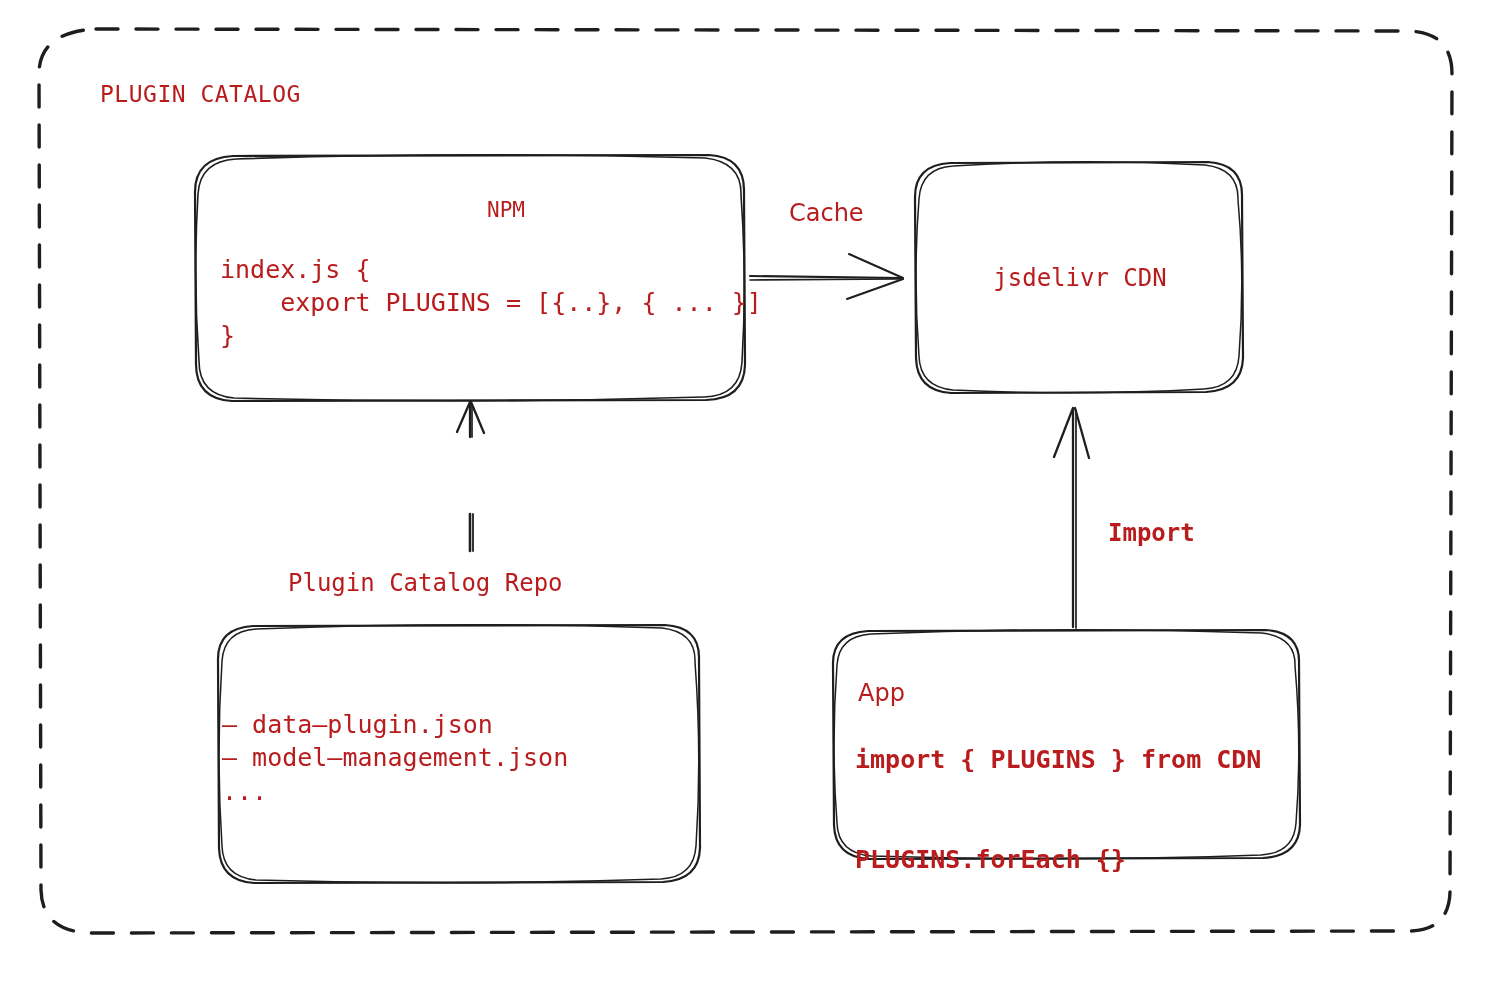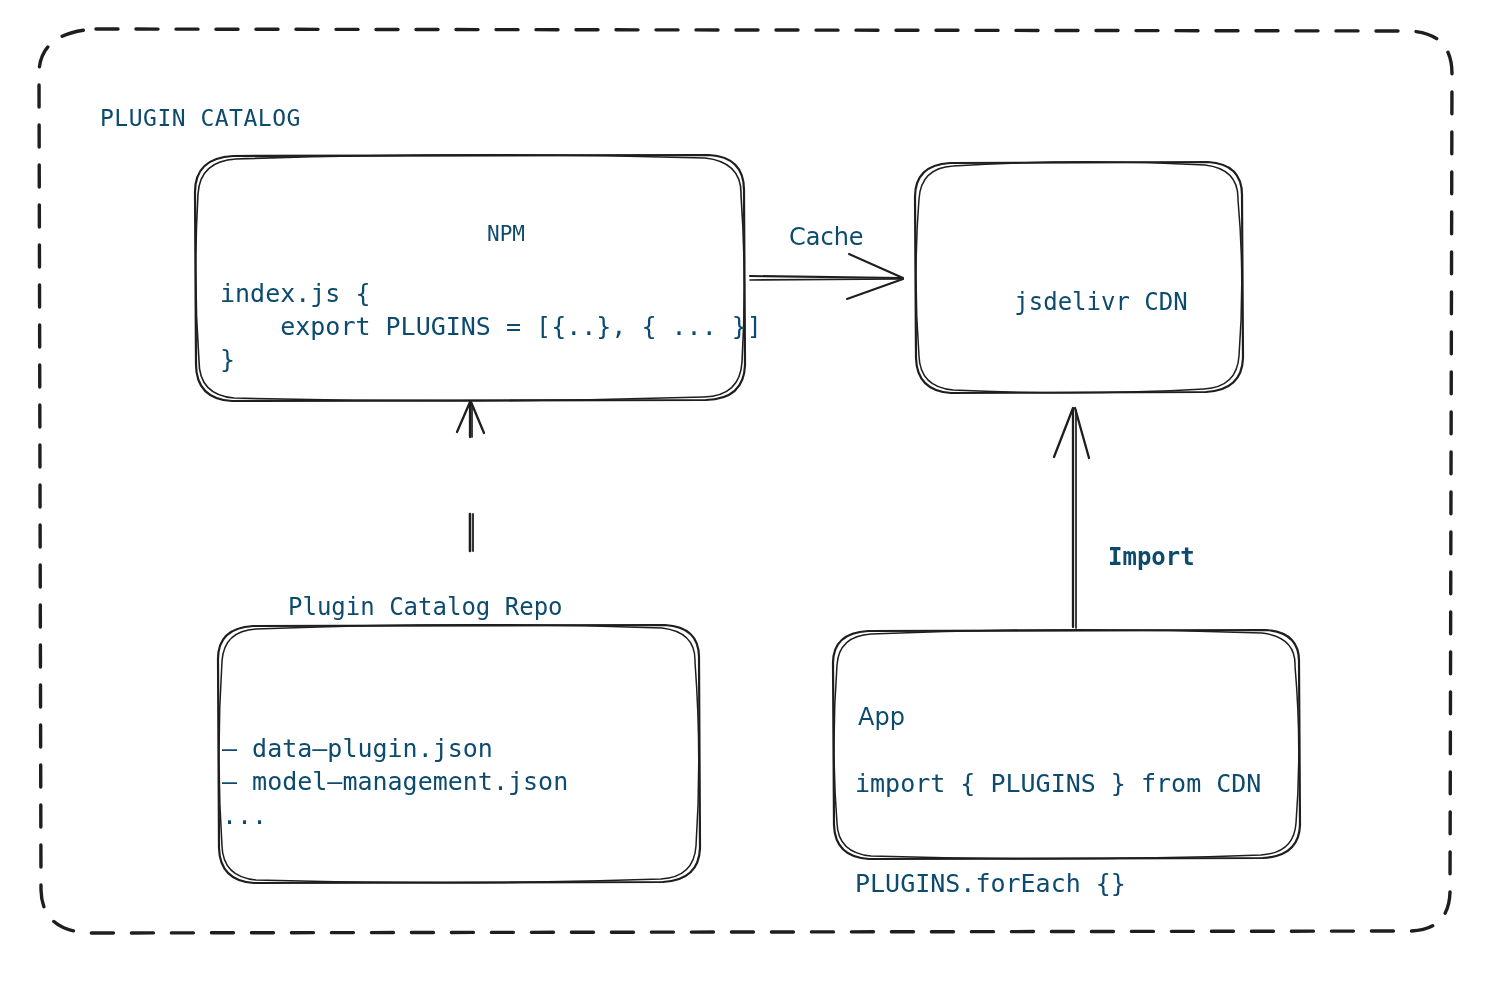--- a/index.html
+++ b/index.html
@@ -20,23 +20,22 @@
     position: absolute;
     left: 0;
     top: 0;
     width: 1506px;
     height: 1002px;
     pointer-events: none;
   }
   .txt {
     position: absolute;
     white-space: pre;
-    color: #0c4a6e;
+    color: #b91c1c;
     line-height: 1.28;
-    margin-top: 24px;
   }
   .mono { font-family: "DejaVu Sans Mono", monospace; }
   .sans { font-family: "DejaVu Sans", sans-serif; }
 
   
   #frame-title {
     left: 100px;
     top: 80px;
     font-size: 23px;
     letter-spacing: 0.5px;
@@ -57,21 +56,20 @@
     line-height: 1.32;
   }
 
   
   #cdn-title {
     left: 915px;
     top: 263px;
     width: 330px;
     text-align: center;
     font-size: 24px;
-    padding-left: 21px;
   }
 
   
   #cache-label {
     left: 789px;
     top: 198px;
     font-size: 24px;
   }
 
   
@@ -111,20 +109,21 @@
   #app-title {
     left: 858px;
     top: 678px;
     font-size: 24px;
   }
   #app-code {
     left: 855px;
     top: 735px;
     font-size: 25px;
     line-height: 2.0;
+    font-weight: bold;
   }
 </style>
 </head>
 <body>
 
 <div id="canvas">
 
   <svg class="sketch-svg" viewBox="0 0 1506 1002">
     <defs></defs>
 

